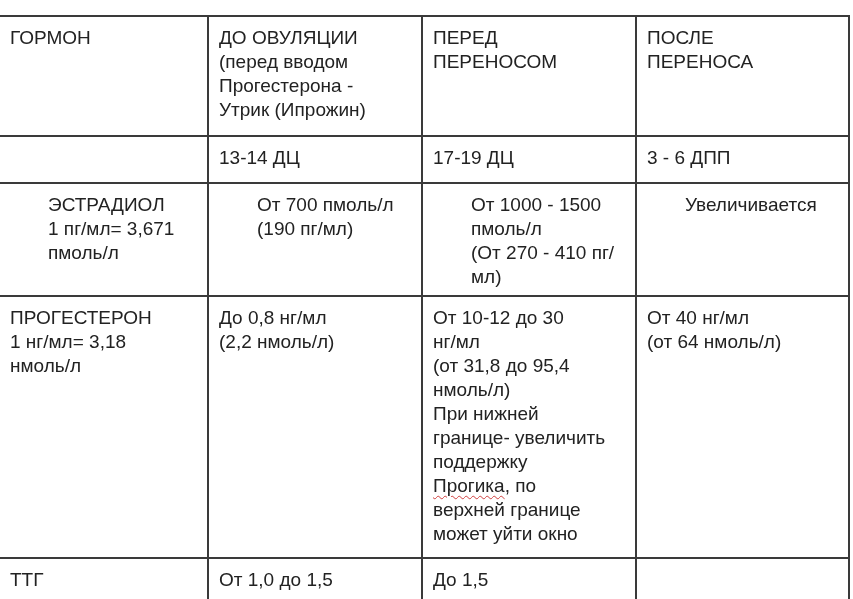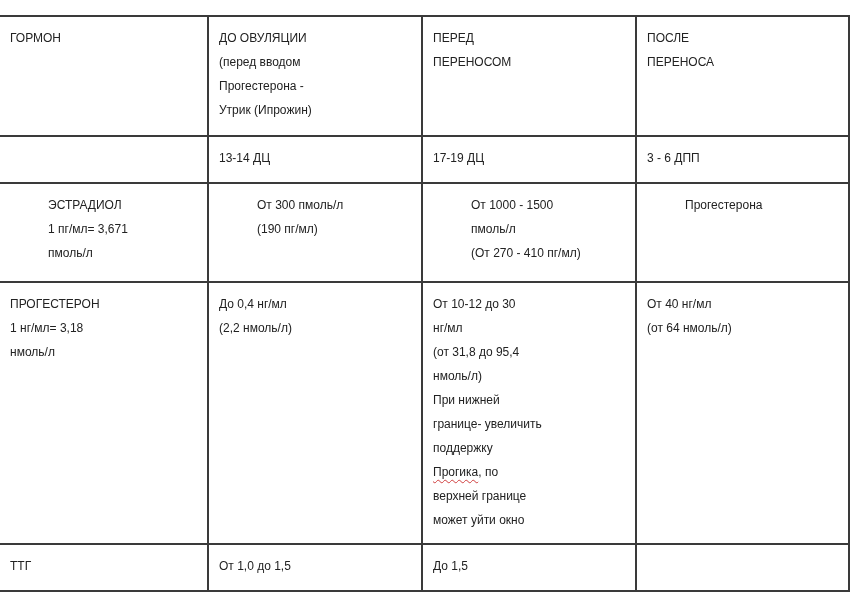--- a/index.html
+++ b/index.html
@@ -7,21 +7,21 @@
            font-family: "Liberation Sans", sans-serif; color: #222222; }
     table.doc-table {
       position: absolute; left: -2px; top: 15px;
       border-collapse: collapse; table-layout: fixed;
       width: 850px;
     }
     table.doc-table td {
       border: 2px solid #3a3a3a;
       vertical-align: top;
       padding: 9px 10px 6px 10px;
-      font-size: 12px;
+      font-size: 19px;
       line-height: 24px;
       white-space: pre-line;
     }
     col.c1 { width: 209px; }
     col.c2 { width: 214px; }
     col.c3 { width: 214px; }
     col.c4 { width: 213px; }
     tr.r0 td { height: 103px; }
     tr.r1 td { height: 30px; margin-top: 8px; }
     tr.r2 td { height: 82px; padding-left: 48px; }
@@ -54,32 +54,32 @@
   <tr class="r1">
     <td></td>
     <td>13-14 ДЦ</td>
     <td>17-19 ДЦ</td>
     <td>3 - 6 ДПП</td>
   </tr>
   <tr class="r2">
     <td>ЭСТРАДИОЛ
 1 пг/мл= 3,671
 пмоль/л</td>
-    <td>От 300 пмоль/л
+    <td>От 700 пмоль/л
 (190 пг/мл)</td>
     <td>От 1000 - 1500
 пмоль/л
 (От 270 - 410 пг/мл)</td>
-    <td>Прогестерона</td>
+    <td>Увеличивается</td>
   </tr>
   <tr class="r3">
     <td>ПРОГЕСТЕРОН
 1 нг/мл= 3,18
 нмоль/л</td>
-    <td>До 0,4 нг/мл
+    <td>До 0,8 нг/мл
 (2,2 нмоль/л)</td>
     <td><span>От 10-12  до 30
 нг/мл
 (от 31,8 до 95,4
 нмоль/л)
 При нижней
 границе- увеличить
 поддержку
 </span><span class="spell">Прогика</span><span>, по
 верхней границе

